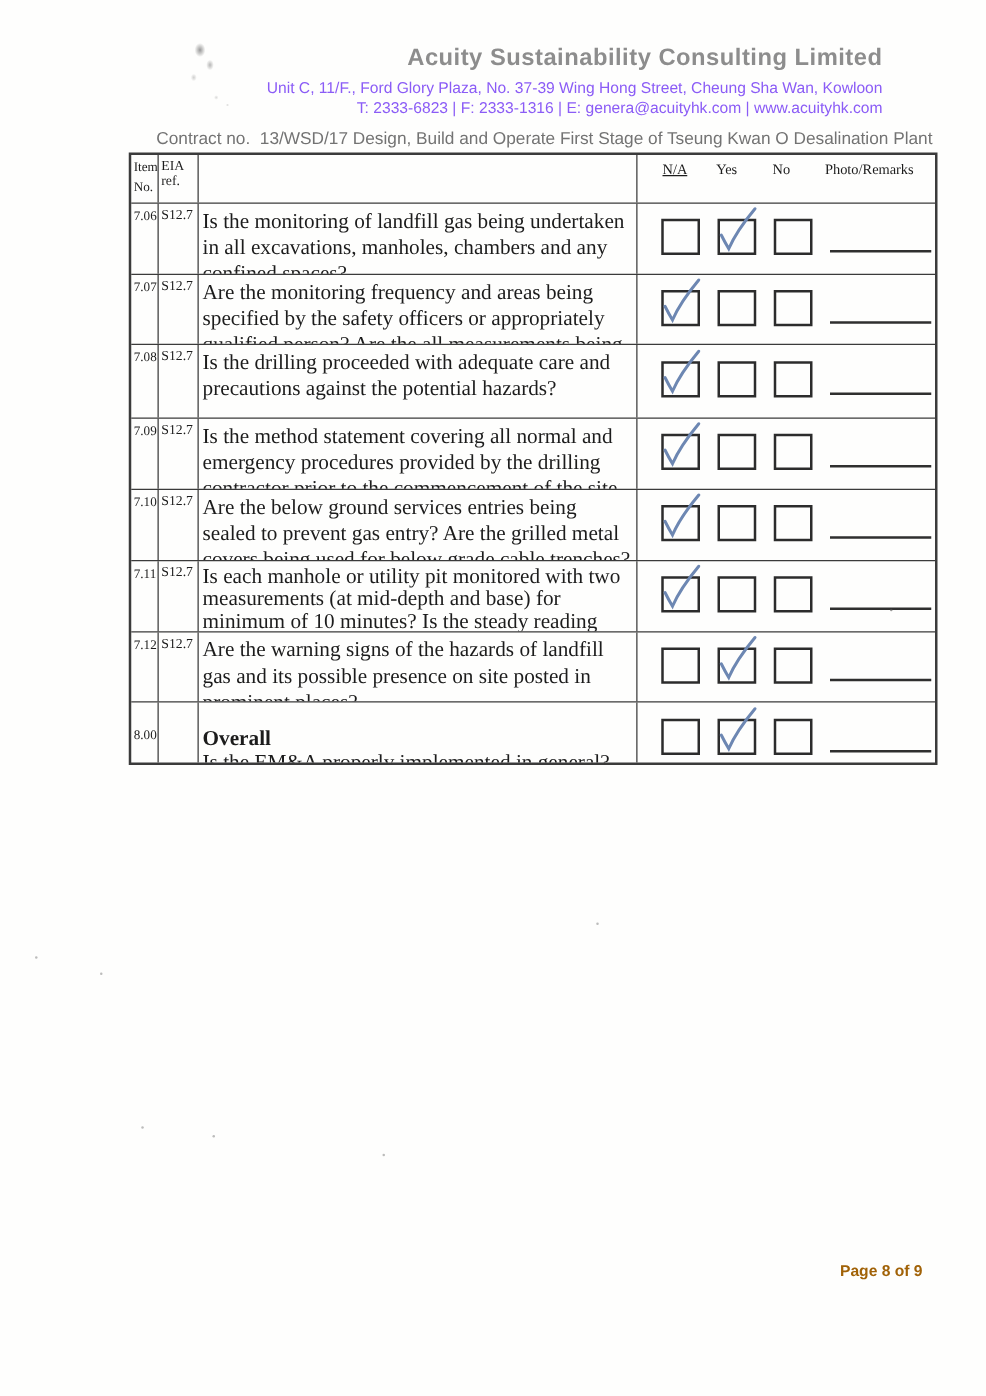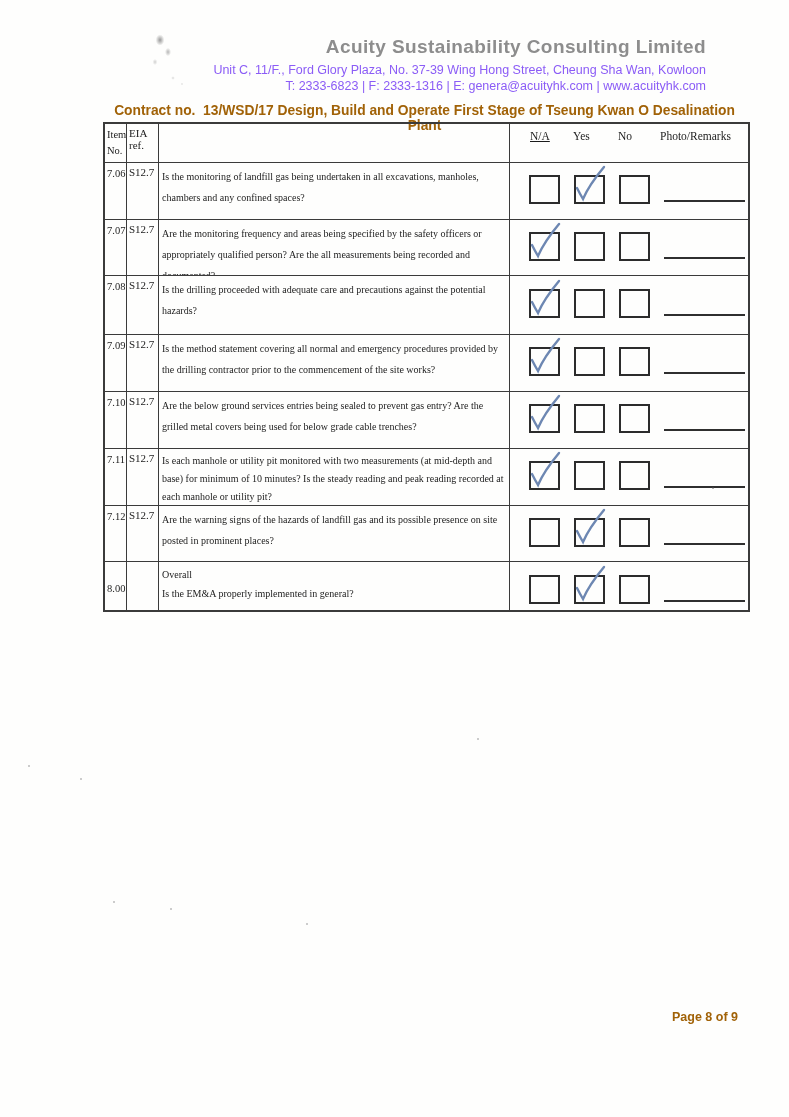--- a/index.html
+++ b/index.html
@@ -25,52 +25,52 @@
   
   .letterhead{position:absolute;top:36px;right:83px;text-align:right;}
   .company-name{
     font-size:19px;font-weight:700;color:#8d8d8d;letter-spacing:.4px;
     margin-bottom:4px;filter:blur(.3px);
   }
   .lh-line{font-size:12.5px;color:#8b5cf6;line-height:16px;}
 
   
   .doc-title{
-    position:absolute;left:103px;top:103px;width:643px;text-align:center;
-    font-weight:700;font-size:13.8px;color:#a16207;white-space:pre-wrap;
+    position:absolute;left:103px;top:103px;width:643px;text-align:right;
+    font-weight:400;font-size:13.8px;color:#737373;white-space:pre-wrap;
   }
 
   
   .checklist-table{
     position:absolute;left:103px;top:122px;width:643px;
     border:2px solid #3b3b3b;background:transparent;
     font-family:"Liberation Serif", serif;
   }
   .row{display:grid;grid-template-columns:22px 32px 351px 1fr;border-bottom:1.5px solid #3b3b3b;}
   .row:last-child{border-bottom:none;}
   .cell{border-right:1.5px solid #3b3b3b;box-sizing:border-box;color:#1c1c1c;overflow:hidden;}
   .c-item{font-size:10.5px;line-height:16px;padding:3px 1px 0 2px;white-space:pre-line;}
   .c-ref{font-size:11px;padding:3px 18px 0 2px;}
-  .c-q{font-size:10px;line-height:21px;padding:3px 3px 0 3px;}
+  .c-q{font-size:17px;line-height:21px;padding:3px 3px 0 3px;}
   .c-checks{border-right:none;position:relative;padding:0;}
 
   
   .hlbl{position:absolute;top:6px;font-size:11.5px;color:#1c1c1c;}
   .hlbl.na{left:20px;text-decoration:underline;} .hlbl.yes{left:63px;} .hlbl.no{left:108px;} .hlbl.photo{left:150px;}
 
   
   .checkbox{position:absolute;width:27px;height:25px;border:2px solid #2c2c2c;top:50%;margin-top:-16px;background:transparent;}
   .checkbox.na{left:19px;} .checkbox.yes{left:64px;} .checkbox.no{left:109px;}
   .remark-line{position:absolute;left:154px;right:3px;top:50%;margin-top:9px;border-bottom:2px solid #2f2f2f;height:0;}
   .tick{position:absolute;left:-4px;top:-13px;width:40px;height:44px;overflow:visible;visibility:hidden;}
   .checkbox.checked .tick{visibility:visible;}
 
   .row-last .checkbox{margin-top:-11px;}
   .row-last .remark-line{margin-top:14px;}
-  .section-heading{font-weight:400;}
+  .section-heading{font-weight:700;margin-top:16px;}
   .item-stack{display:block;}
 
   
   .page-number{position:absolute;left:672px;top:1010px;font-size:12.5px;font-weight:700;color:#a16207;}
 
   
   .speck{position:absolute;width:2px;height:2px;border-radius:50%;background:#8f8f8f;opacity:.6;}
 </style>
 </head>
 <body>

